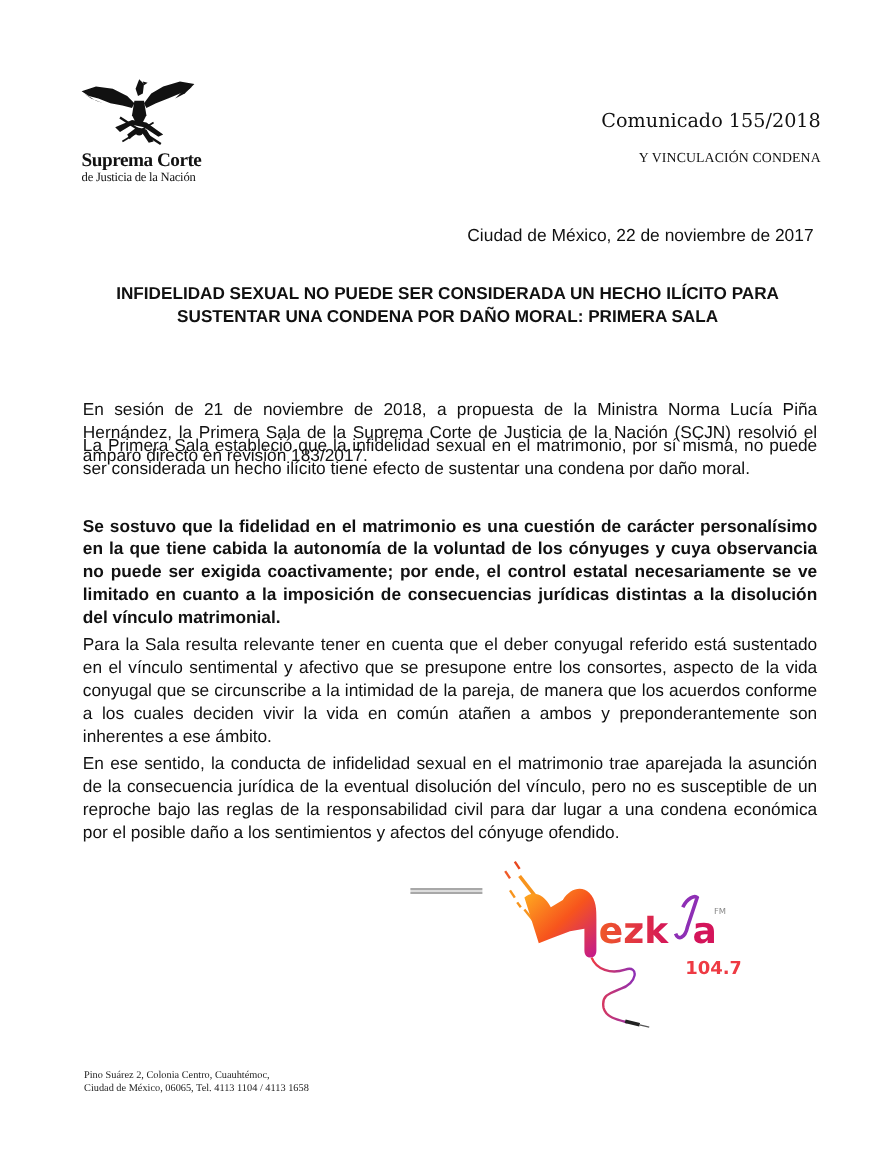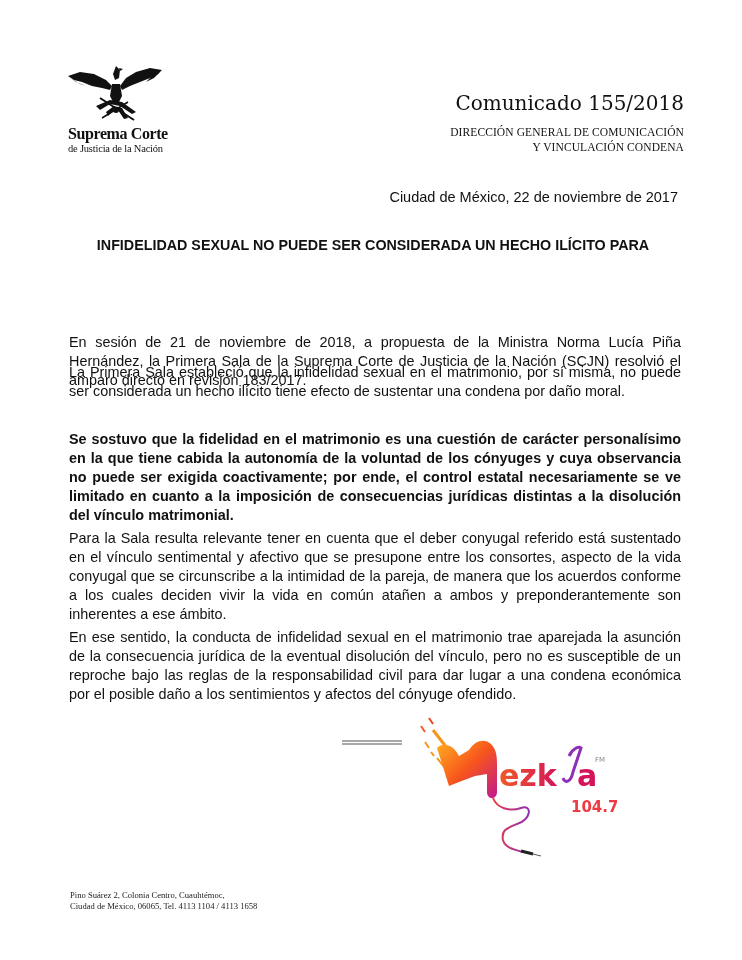--- a/index.html
+++ b/index.html
@@ -6,21 +6,21 @@
   body { width: 742px; height: 960px; position: relative; overflow: hidden; color: #111; }
   .abs { position: absolute; }
 
   
   #logo { left: 62px; top: 62px; width: 110px; height: 95px; }
   #logo svg { position: absolute; left: 4px; top: 0; }
   #logo .l1 { position: absolute; left: 6px; top: 63px; font-family: "Liberation Serif", serif; font-weight: bold; font-size: 16px; letter-spacing: -0.4px; color: #111; white-space: nowrap; }
   #logo .l2 { position: absolute; left: 6px; top: 81px; font-family: "Liberation Serif", serif; font-size: 10.5px; letter-spacing: -0.2px; color: #111; white-space: nowrap; }
 
   
-  .comunicado { right: 58px; top: 91px; font-family: "DejaVu Serif", serif; font-size: 20px; color: #111; white-space: nowrap; }
+  .comunicado { right: 58px; top: 91px; font-family: "DejaVu Serif", serif; font-size: 16px; color: #111; white-space: nowrap; }
   .direccion { right: 58px; top: 125px; font-family: "Liberation Serif", serif; font-size: 11.5px; line-height: 15px; text-align: right; color: #111; letter-spacing: 0.1px; }
 
   .fecha { right: 64px; top: 189px; font-family: "Liberation Sans", sans-serif; font-size: 14.5px; color: #111; white-space: nowrap; }
 
   .titulo { left: 70px; width: 606px; top: 236px; text-align: center; font-family: "Liberation Sans", sans-serif; font-weight: bold; font-size: 14.3px; line-height: 19px; color: #111; }
 
   .para { left: 69px; width: 612px; font-family: "Liberation Sans", sans-serif; font-size: 14.4px; line-height: 19px; text-align: justify; color: #111; margin: 0; }
   .p0 { top: 293px; margin-top: 40px; }
   .p1 { top: 363px; }
   .p2 { top: 430px; font-weight: bold; }
@@ -55,28 +55,28 @@
     <line x1="34" y1="36" x2="68" y2="58" stroke="#111" stroke-width="2"></line>
     <line x1="36" y1="56" x2="62" y2="40" stroke="#111" stroke-width="1.5"></line>
     <circle cx="50" cy="48" r="3" fill="#111"></circle>
   </svg>
   <div class="l1">Suprema Corte</div>
   <div class="l2">de Justicia de la Nación</div>
 </div>
 
 <div class="abs comunicado">Comunicado 155/2018</div>
 <div class="abs direccion">
-  <div>DIRECCIÓN GENERAL DE COMUNICACIÓN</div>
   <div>Y VINCULACIÓN CONDENA</div>
 </div>
 
 <div class="abs fecha">Ciudad de México, 22 de noviembre de 2017</div>
 
 <div class="abs titulo">
   <div>INFIDELIDAD SEXUAL NO PUEDE SER CONSIDERADA UN HECHO ILÍCITO PARA</div>
+  <div>SUSTENTAR UNA CONDENA POR DAÑO MORAL: PRIMERA SALA</div>
 </div>
 
 <p class="abs para p0">En sesión de 21 de noviembre de 2018, a propuesta de la Ministra Norma Lucía Piña Hernández, la Primera Sala de la Suprema Corte de Justicia de la Nación (SCJN) resolvió el amparo directo en revisión 183/2017.</p>
 <p class="abs para p1">La Primera Sala estableció que la infidelidad sexual en el matrimonio, por sí misma, no puede ser considerada un hecho ilícito tiene efecto de sustentar una condena por daño moral.</p>
 <p class="abs para p2">Se sostuvo que la fidelidad en el matrimonio es una cuestión de carácter personalísimo en la que tiene cabida la autonomía de la voluntad de los cónyuges y cuya observancia no puede ser exigida coactivamente; por ende, el control estatal necesariamente se ve limitado en cuanto a la imposición de consecuencias jurídicas distintas a la disolución del vínculo matrimonial.</p>
 <p class="abs para p3">Para la Sala resulta relevante tener en cuenta que el deber conyugal referido está sustentado en el vínculo sentimental y afectivo que se presupone entre los consortes, aspecto de la vida conyugal que se circunscribe a la intimidad de la pareja, de manera que los acuerdos conforme a los cuales deciden vivir la vida en común atañen a ambos y preponderantemente son inherentes a ese ámbito.</p>
 <p class="abs para p4">En ese sentido, la conducta de infidelidad sexual en el matrimonio trae aparejada la asunción de la consecuencia jurídica de la eventual disolución del vínculo, pero no es susceptible de un reproche bajo las reglas de la responsabilidad civil para dar lugar a una condena económica por el posible daño a los sentimientos y afectos del cónyuge ofendido.</p>
 
 <div class="abs divider">
   <div></div>

